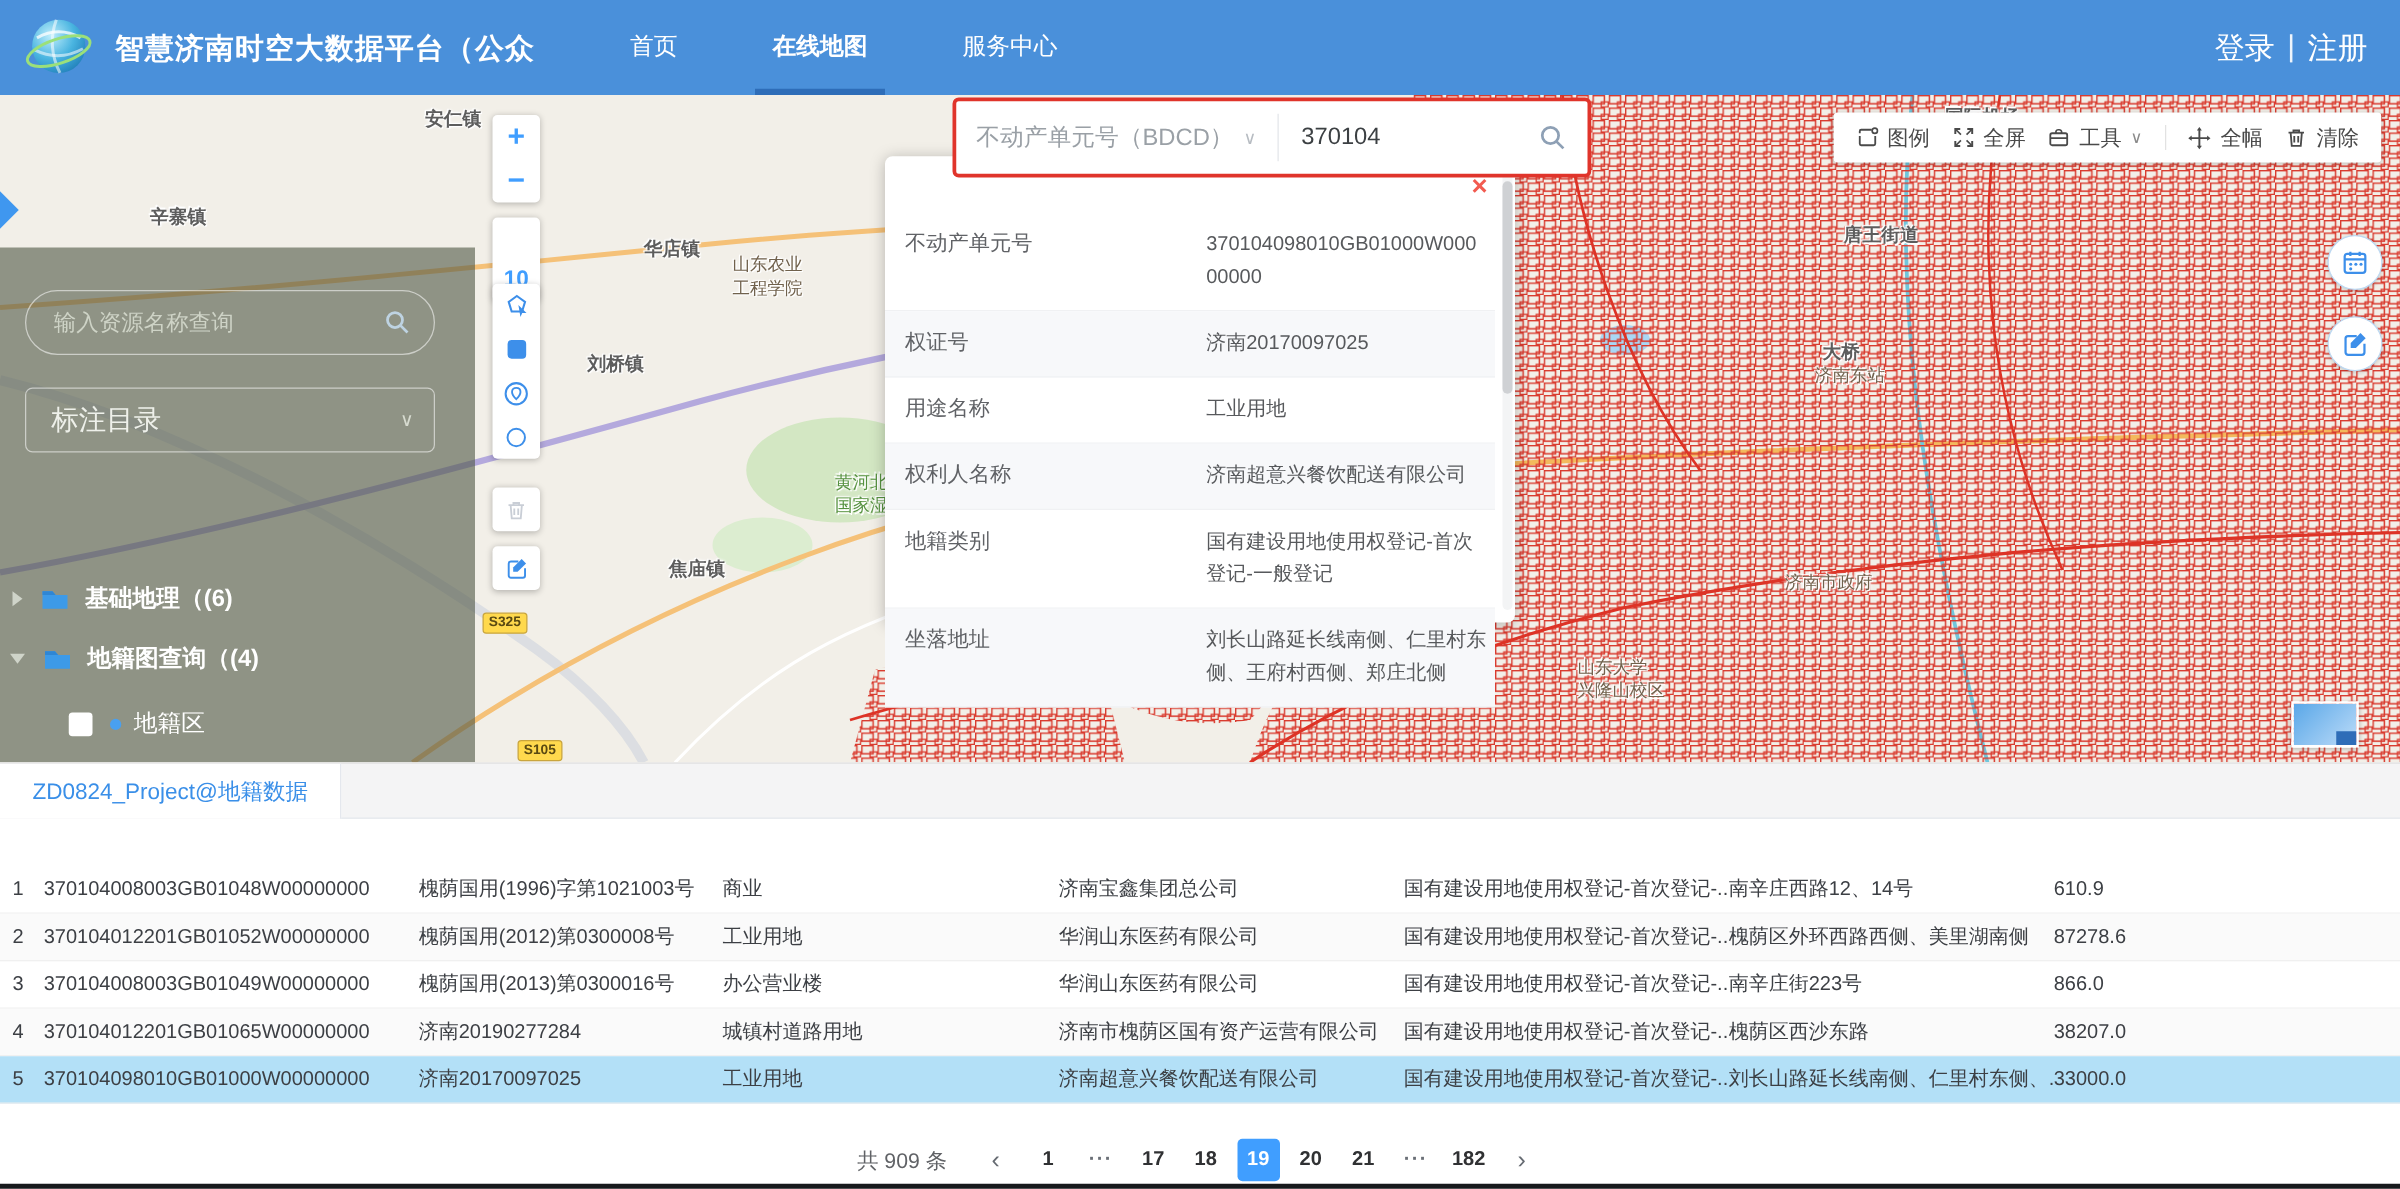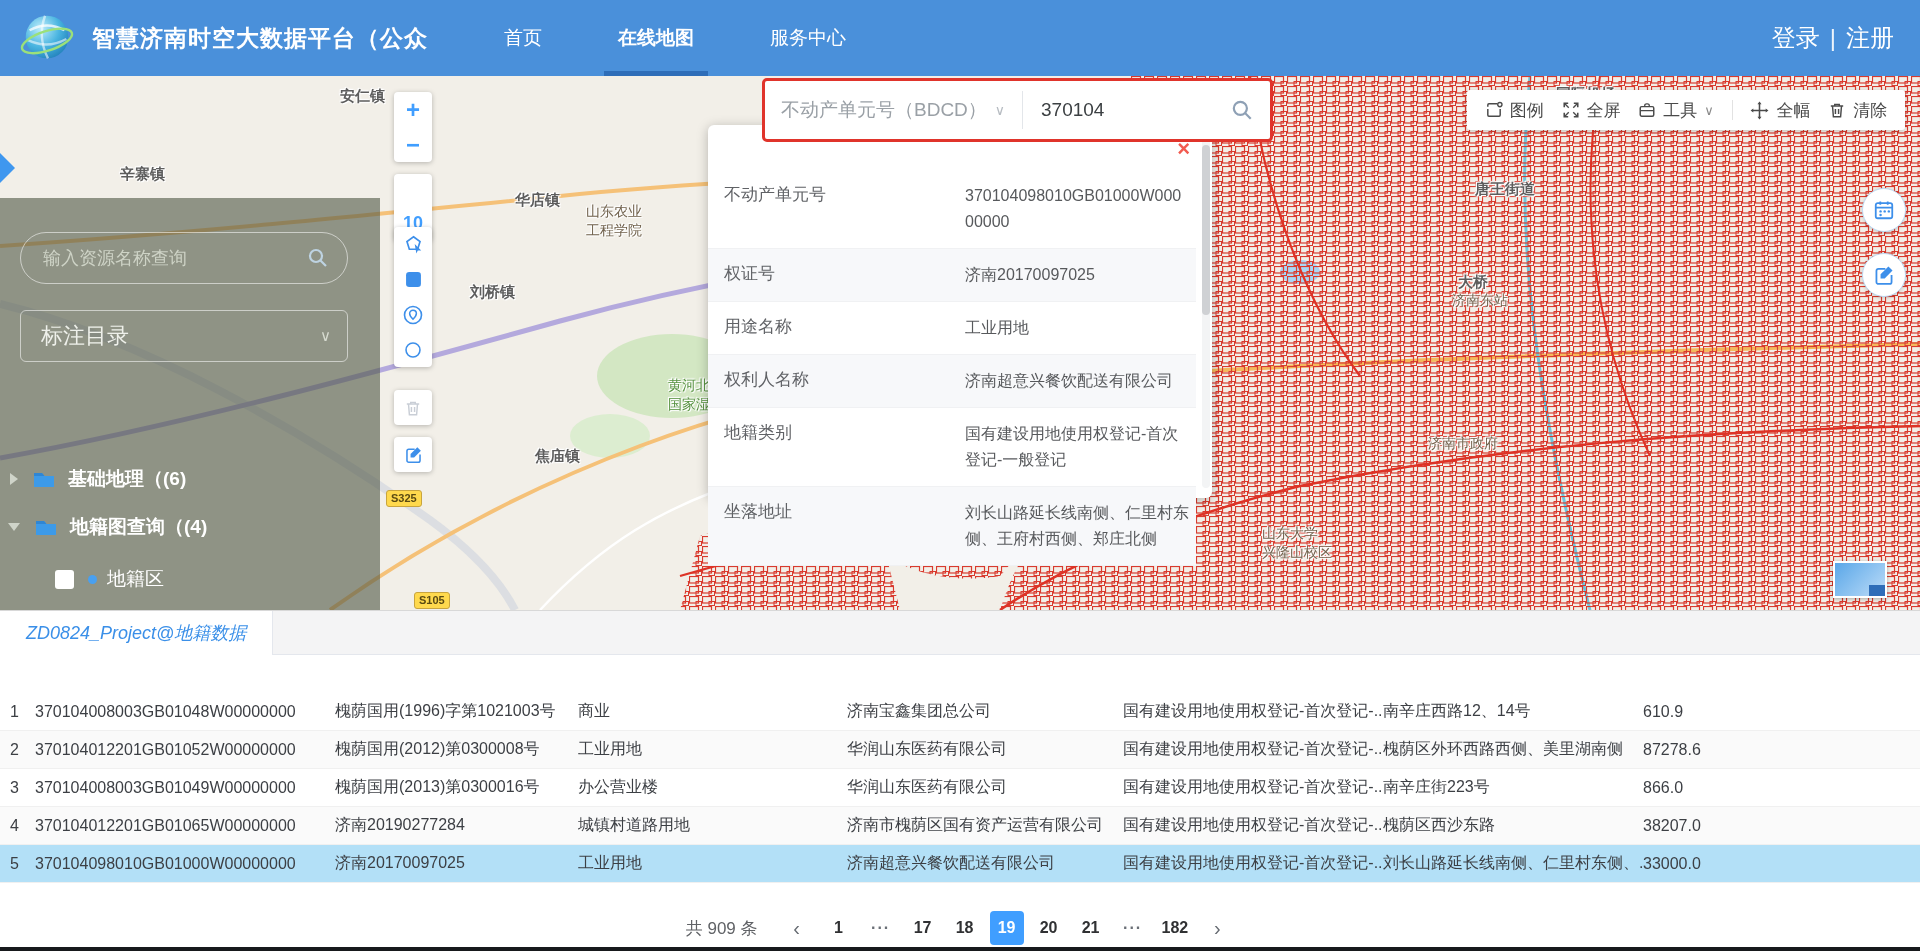--- a/index.html
+++ b/index.html
@@ -121,21 +121,21 @@
 
   
   .overview { position:absolute; left:1833px; top:485px; width:54px; height:37px; z-index:9; cursor:pointer;
     background:linear-gradient(135deg,#5aa7e8,#bcdcf8); border:2px solid #fff; box-shadow:0 1px 4px rgba(0,0,0,.3); }
   .overview i { position:absolute; right:0; bottom:0; width:16px; height:11px; background:#2e6db8; }
 
   
   .bottom-panel { position:absolute; left:0; top:610px; width:1920px; height:341px; background:#fff;
     border-top:1px solid #d8d8d8; z-index:40; }
   .tab-row { position:absolute; left:0; top:0; width:1920px; height:44px; background:#f4f4f5;
-    border-bottom:1px solid #e4e7ed;font-style:italic; }
+    border-bottom:1px solid #e4e7ed; }
   .tab { position:absolute; left:0; top:0; height:44px; padding:0 26px; background:#fff;
     border-right:1px solid #e4e7ed; display:flex; align-items:center; color:#3a8fe8; font-size:18px; cursor:pointer; }
   .t-rows { position:absolute; left:0; top:82px; width:1920px; }
   .t-row { display:flex; align-items:center; height:38px; border-bottom:1px solid #f0f0f0;
     font-size:16px; color:#3c3f44; cursor:pointer; }
   .t-row:nth-child(even) { background:#fafafa; }
   .t-row.selected { background:#b3e0f7; }
   .t-cell { white-space:nowrap; overflow:hidden; padding-right:8px; flex:0 0 auto; }
   .c0 { flex-basis:35px; padding-left:10px; } .c1 { flex-basis:300px; } .c2 { flex-basis:243px; }
   .c3 { flex-basis:269px; } .c4 { flex-basis:276px; } .c5 { flex-basis:260px; }
@@ -220,21 +220,21 @@
       <span class="map-label poi" style="left: 586px; top: 126px;">山东农业
 工程学院</span>
       <span class="map-label town" style="left: 470px; top: 206px;">刘桥镇</span>
       <span class="map-label town" style="left: 535px; top: 370px;">焦庙镇</span>
       <span class="map-label green" style="left: 668px; top: 300px;">黄河北展区
 国家湿地公园</span>
       <span class="map-label town" style="left: 1475px; top: 103px;">唐王街道</span>
       <span class="map-label town" style="left: 1556px; top: 8px;">国际机场</span>
       <span class="map-label town" style="left: 1438px; top: 196px; padding-left: 20px;">大桥</span>
       <span class="map-label poi" style="left: 1452px; top: 215px;">济南东站</span>
-      <span class="map-label poi" style="left: 1428px; top: 358px;">济南市政府</span>
+      <span class="map-label poi" style="left: 1428px; top: 380px;">济南市政府</span>
       <span class="map-label poi" style="left: 1262px; top: 448px;">山东大学
 兴隆山校区</span>
       <span class="shield" style="left: 386px; top: 414px;">S325</span>
       <span class="shield" style="left: 414px; top: 516px;">S105</span>
     </div>
 
   <div class="collapse-arrow"></div>
 
   <div class="layer-panel">
     <div class="res-input">

